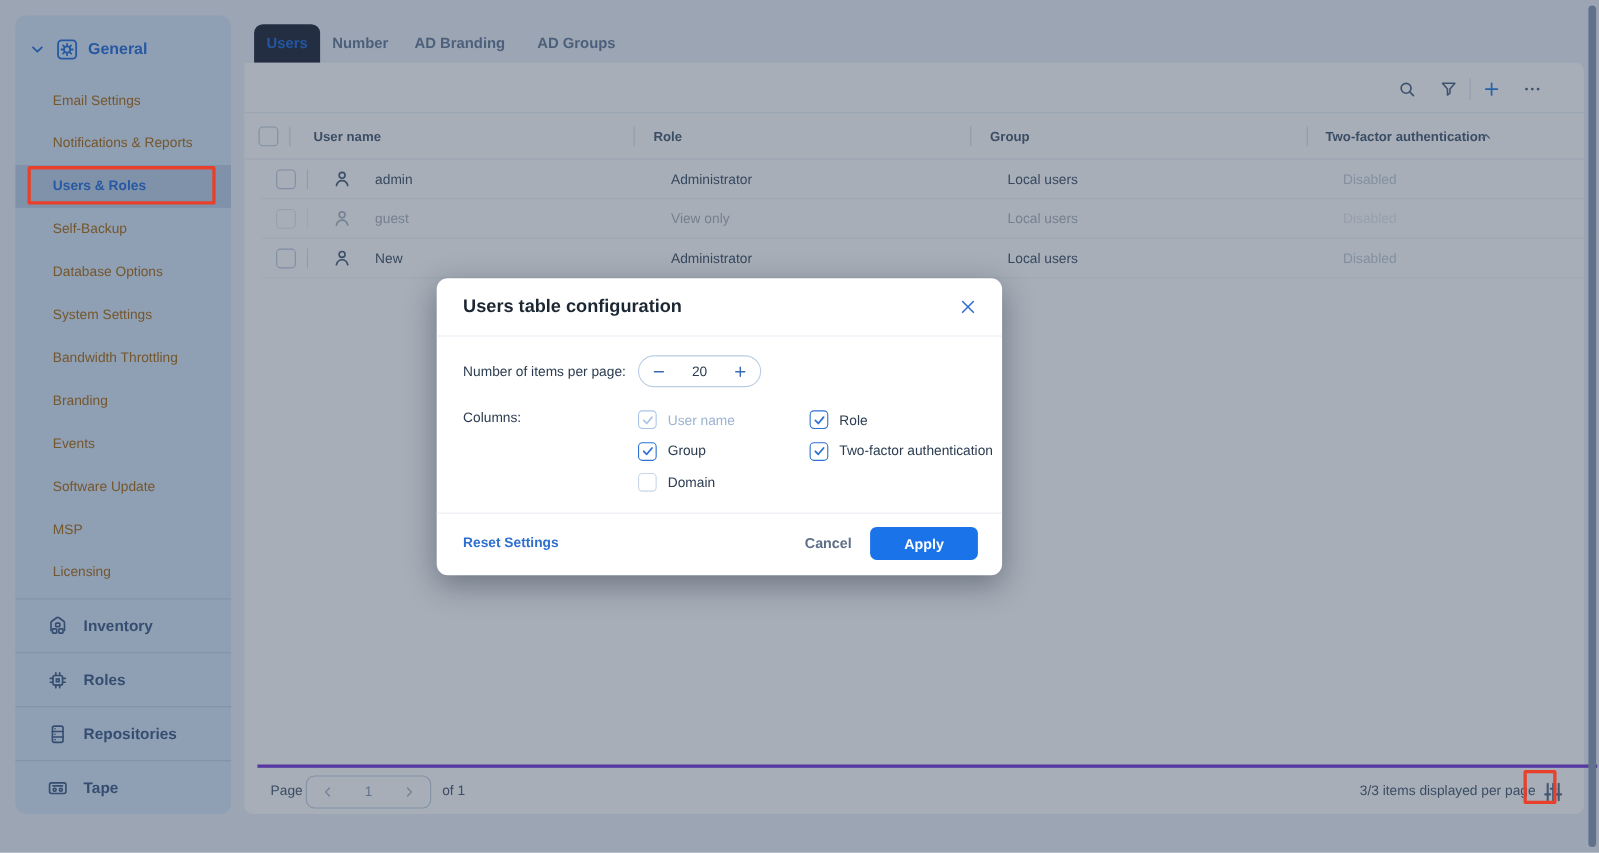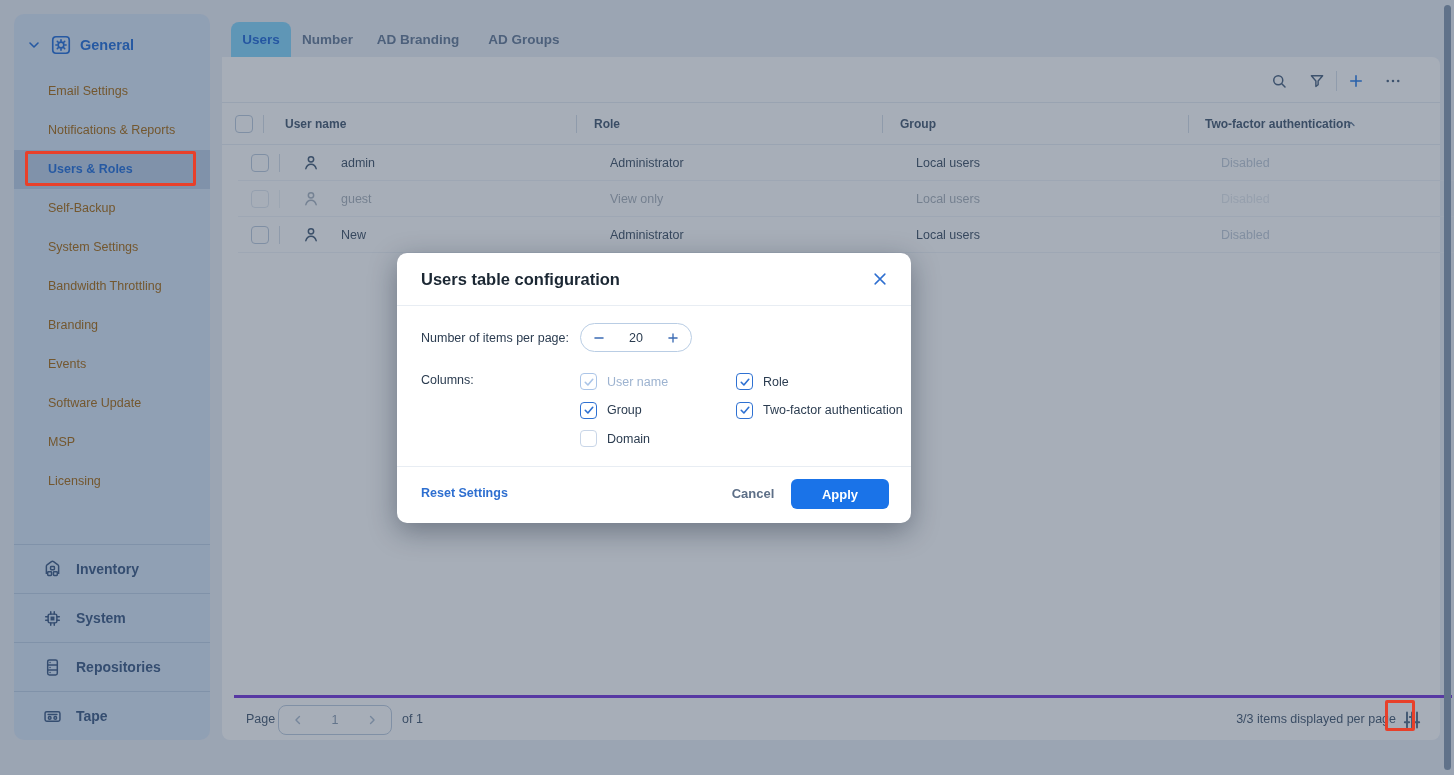--- a/index.html
+++ b/index.html
@@ -18,21 +18,21 @@
   .sb-item { height:39px; line-height:39px; padding-left:34px; font-size:12.5px; color:#a16207; cursor:pointer; }
   .sb-item.sel { background:rgba(118,150,190,0.30); color:#1565d8; font-weight:bold; }
   .sb-sections { position:absolute; left:0; top:530px; width:100%; }
   .sb-section { height:49px; border-top:1px solid #b9cde4; position:relative; cursor:pointer; }
   .sb-section .ic { position:absolute; left:28px; top:14px; width:21px; height:21px; color:#2f4f7d; }
   .sb-section .lbl { position:absolute; left:62px; top:16px; font-size:14px; font-weight:bold; color:#2f4f7d; }
 
   
   .tab { position:absolute; top:22px; height:35px; line-height:35px; text-align:center;
          font-size:13.5px; font-weight:bold; color:#5b7290; cursor:pointer; }
-  .tab.active { background:#7dd3fc; border-radius:8px 8px 0 0; color:#1260d6; }
+  .tab.active { background:#0f172a; border-radius:8px 8px 0 0; color:#1260d6; }
 
   
   .panel { position:absolute; left:222px; top:57px; width:1218px; height:683px;
            background:#ffffff; border-radius:0 8px 8px 8px; }
   .toolbar { position:absolute; left:0; top:0; width:100%; height:46px; border-bottom:1px solid #e6ecf3; }
   .tb-ic { position:absolute; top:11px; width:26px; height:26px; color:#3f5877; cursor:pointer;
            display:flex; align-items:center; justify-content:center; }
   .tb-ic svg { width:18px; height:18px; }
   .tb-sep { position:absolute; top:14px; left:1114px; width:1px; height:20px; background:#d6dfe9; }
 
@@ -125,20 +125,21 @@
         </svg>
       </span>
       <span class="sb-header-label">General</span>
     </div>
 
     <div class="sb-items">
       <div class="sb-item">Email Settings</div>
       <div class="sb-item">Notifications &amp; Reports</div>
       <div class="sb-item sel">Users &amp; Roles</div>
       <div class="sb-item">Self-Backup</div>
+      <div class="sb-item">Database Options</div>
       <div class="sb-item">System Settings</div>
       <div class="sb-item">Bandwidth Throttling</div>
       <div class="sb-item">Branding</div>
       <div class="sb-item">Events</div>
       <div class="sb-item">Software Update</div>
       <div class="sb-item">MSP</div>
       <div class="sb-item">Licensing</div>
     </div>
 
     <div class="sb-sections">
@@ -154,21 +155,21 @@
         <span class="lbl">Inventory</span>
       </div>
       <div class="sb-section">
         <span class="ic">
           <svg viewBox="0 0 24 24" fill="none" stroke="currentColor" stroke-width="1.7" stroke-linecap="round">
             <rect x="7" y="7" width="10" height="10" rx="2"></rect>
             <rect x="10.6" y="10.6" width="2.8" height="2.8"></rect>
             <path d="M10 7V4.2M14 7V4.2M10 19.8V17M14 19.8V17M7 10H4.2M7 14H4.2M19.8 10H17M19.8 14H17"></path>
           </svg>
         </span>
-        <span class="lbl">System</span>
+        <span class="lbl">Roles</span>
       </div>
       <div class="sb-section">
         <span class="ic">
           <svg viewBox="0 0 24 24" fill="none" stroke="currentColor" stroke-width="1.7" stroke-linecap="round">
             <rect x="6.5" y="3.5" width="11" height="17" rx="2"></rect>
             <path d="M6.5 9.2h11M6.5 14.8h11M9.2 6.3h.01M9.2 12h.01M9.2 17.6h.01"></path>
           </svg>
         </span>
         <span class="lbl">Repositories</span>
       </div>

